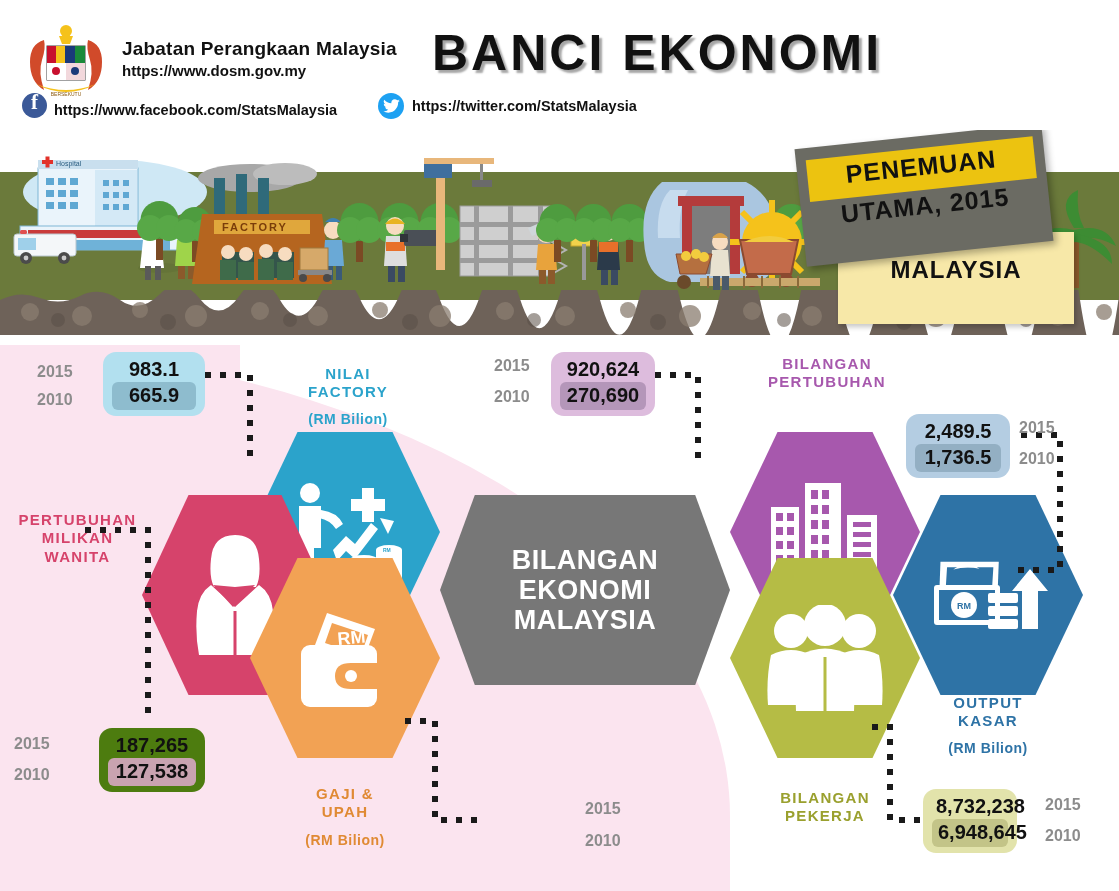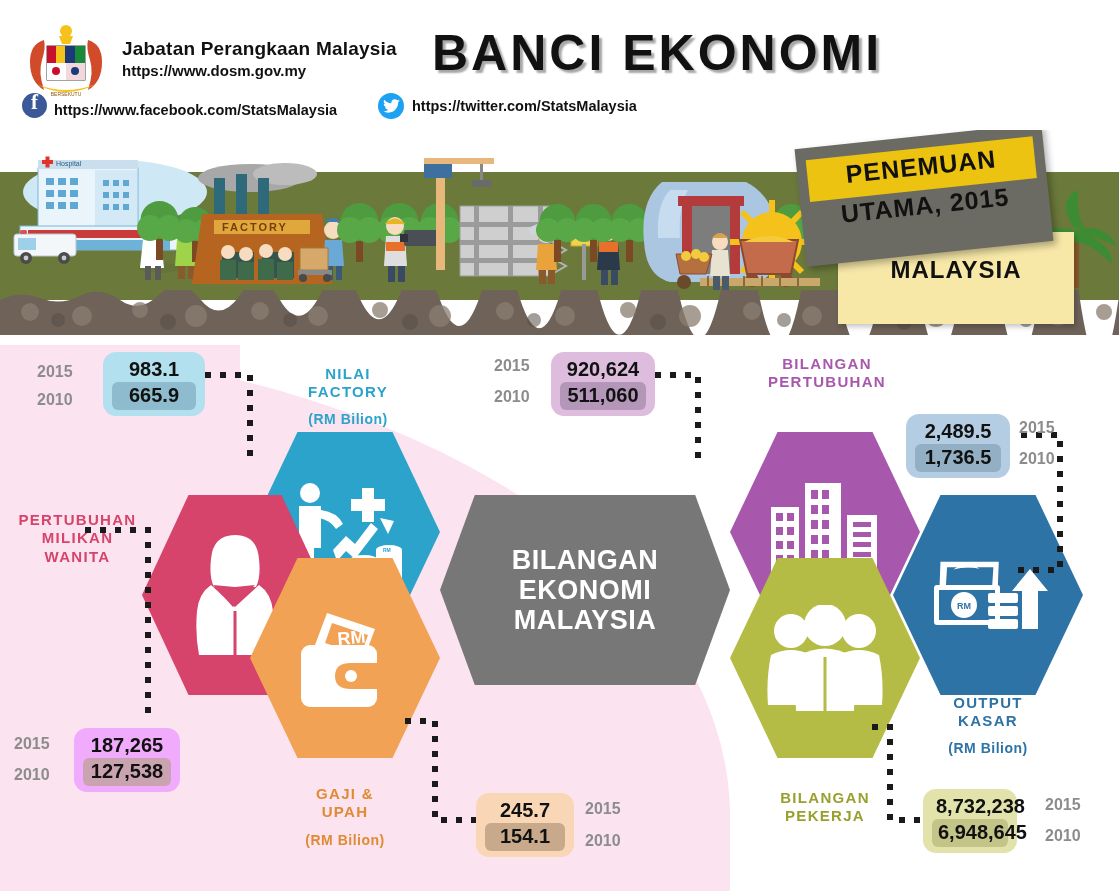--- a/index.html
+++ b/index.html
@@ -580,41 +580,37 @@
   <div class="yr" style="left:37px;top:391px;">2010</div>
   <div class="vcard" style="left:103px;top:352px;width:102px;background:#b2e0ef;">
     <div class="vtop">983.1</div>
     <div class="vbot" style="background:#8ebcce;">665.9</div>
   </div>
 
   <div class="yr" style="left:494px;top:357px;">2015</div>
   <div class="yr" style="left:494px;top:388px;">2010</div>
   <div class="vcard" style="left:551px;top:352px;width:104px;background:#ddbcdd;">
     <div class="vtop">920,624</div>
-    <div class="vbot" style="background:#b496b9;">511,060</div>
+    <div class="vbot" style="background:#b496b9;">270,690</div>
   </div>
 
   <div class="vcard" style="left:906px;top:414px;width:104px;background:#b4cde2;">
     <div class="vtop">2,489.5</div>
     <div class="vbot" style="background:#93afc3;">1,736.5</div>
   </div>
   <div class="yr" style="left:1019px;top:419px;">2015</div>
   <div class="yr" style="left:1019px;top:450px;">2010</div>
 
   <div class="yr" style="left:14px;top:735px;">2015</div>
   <div class="yr" style="left:14px;top:766px;">2010</div>
-  <div class="vcard" style="left:74px;top:728px;width:106px;background:#f0abfc;">
+  <div class="vcard" style="left:99px;top:728px;width:106px;background:#4d7c0f;">
     <div class="vtop">187,265</div>
     <div class="vbot" style="background:#c9a3b0;">127,538</div>
   </div>
 
-  <div class="vcard" style="left:476px;top:793px;width:98px;background:#f9d6b5;">
-    <div class="vtop">245.7</div>
-    <div class="vbot" style="background:#c9a98c;">154.1</div>
-  </div>
   <div class="yr" style="left:585px;top:800px;">2015</div>
   <div class="yr" style="left:585px;top:832px;">2010</div>
 
   <div class="vcard" style="left:923px;top:789px;width:94px;background:#e2e3ab;">
     <div class="vtop">8,732,238</div>
     <div class="vbot" style="background:#c3c488;">6,948,645</div>
   </div>
   <div class="yr" style="left:1045px;top:796px;">2015</div>
   <div class="yr" style="left:1045px;top:827px;">2010</div>
 

